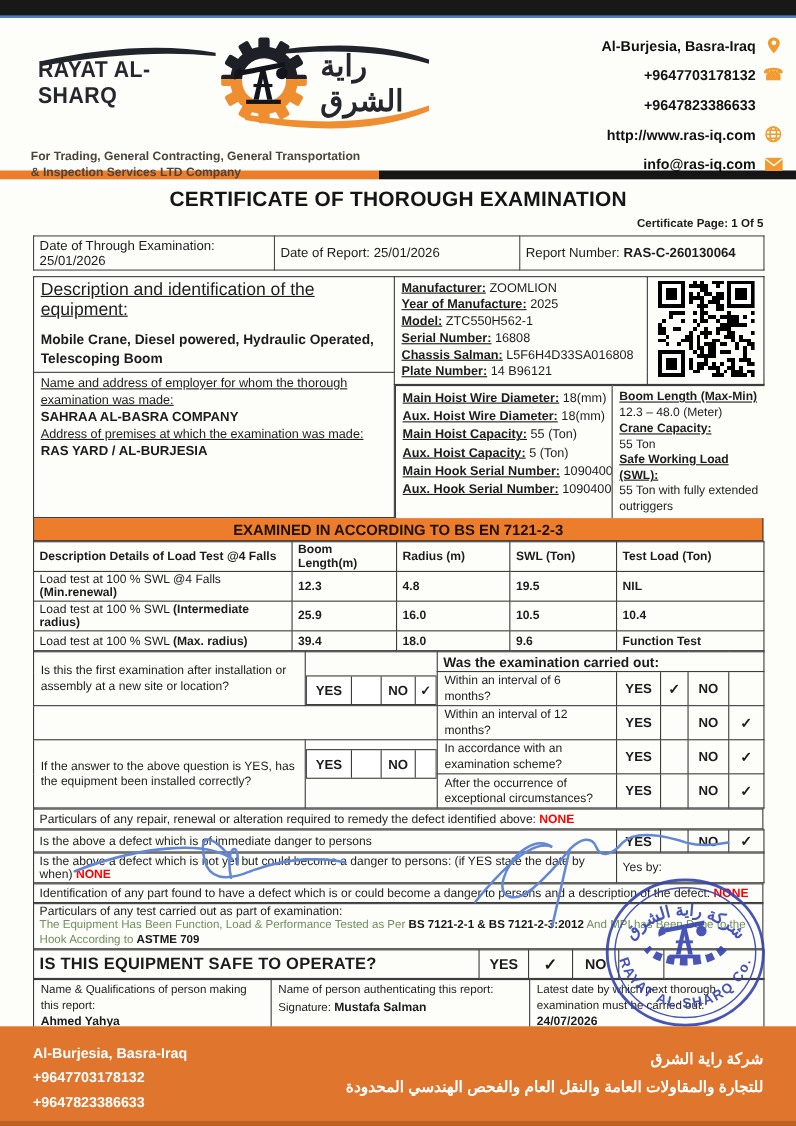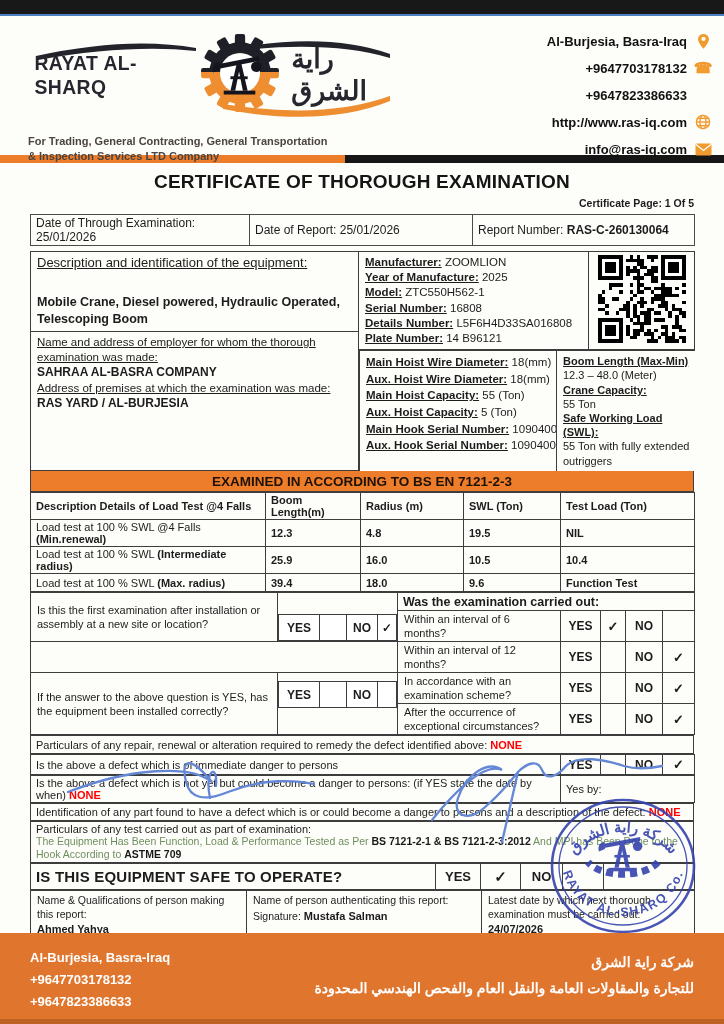--- a/index.html
+++ b/index.html
@@ -29,21 +29,21 @@
   td{border:1px solid #3d3d3d;padding:1px 5px;font-size:11px;vertical-align:middle;overflow:hidden;}
   .b{font-weight:bold;} .u{text-decoration:underline;} .red{color:#fe0000;font-weight:bold;}
   .meta{margin-top:5px;}
   .meta td{height:20px;font-size:12px;border-color:#4a4a4a;}
   
   .equip td{vertical-align:top;padding:3px 6px;}
   .lbl{font-weight:bold;text-decoration:underline;}
   .specline{font-size:11.5px;line-height:15.2px;white-space:nowrap;}
   .hoistline{font-size:11.5px;line-height:16.6px;white-space:nowrap;}
   .boomline{font-size:11px;line-height:14.2px;}
-  .descval{font-size:12.5px;font-weight:bold;margin-top:24px;line-height:17px;}
+  .descval{font-size:12.5px;font-weight:bold;margin-top:10px;line-height:17px;}
   .qrbox{text-align:center;vertical-align:middle;}
   
   .banner{height:20px;background:#ed7d2b;border:1px solid #3d3d3d;border-top:none;
           display:flex;align-items:center;justify-content:center;font-size:13.5px;font-weight:bold;color:#1d1205;width:662px;}
   .loadt td{height:15px;}
   .loadt .hd td{height:18px;font-weight:bold;font-size:11px;}
   .num{font-weight:bold;}
   .stack{border-top:none;}
   
   .strip{display:flex;height:25px;border:1px solid #3d3d3d;background:#fff;}
@@ -207,29 +207,29 @@
 
     <table class="equip" style="margin-top:5px">
       <colgroup>
           <col style="width:328px">
           <col style="width:230px">
           <col style="width:106px">
         </colgroup>
       <tbody>
           <tr>
         <td style="height:64px">
-          <div class="u" style="font-size:13px">Description and identification of the equipment:</div>
+          <div class="u" style="font-size:16px">Description and identification of the equipment:</div>
           <div class="descval">Mobile Crane, Diesel powered, Hydraulic Operated, Telescoping Boom</div>
         </td>
         <td rowspan="2">
           <div class="specline"><span class="lbl">Manufacturer:</span>  <span>ZOOMLION</span></div>
           <div class="specline"><span class="lbl">Year of Manufacture:</span> <span>2025</span></div>
           <div class="specline"><span class="lbl">Model:</span> <span>ZTC550H562-1</span></div>
           <div class="specline"><span class="lbl">Serial Number:</span> <span>16808</span></div>
-          <div class="specline"><span class="lbl">Details Number:</span> <span>L5F6H4D33SA016808</span></div>
+          <div class="specline"><span class="lbl">Chassis Salman:</span> <span>L5F6H4D33SA016808</span></div>
           <div class="specline"><span class="lbl">Plate Number:</span> <span>14 B96121</span></div>
         </td>
         <td rowspan="2" class="qrbox">
           <svg id="qrsvg" width="88" height="88" viewBox="0 0 100 100" shape-rendering="crispEdges">
                 <rect x="36" y="0" width="4" height="4" fill="#000"></rect>
                 <rect x="44" y="0" width="4" height="4" fill="#000"></rect>
                 <rect x="56" y="0" width="4" height="4" fill="#000"></rect>
                 <rect x="60" y="0" width="4" height="4" fill="#000"></rect>
                 <rect x="64" y="0" width="4" height="4" fill="#000"></rect>
                 <rect x="32" y="4" width="4" height="4" fill="#000"></rect>

